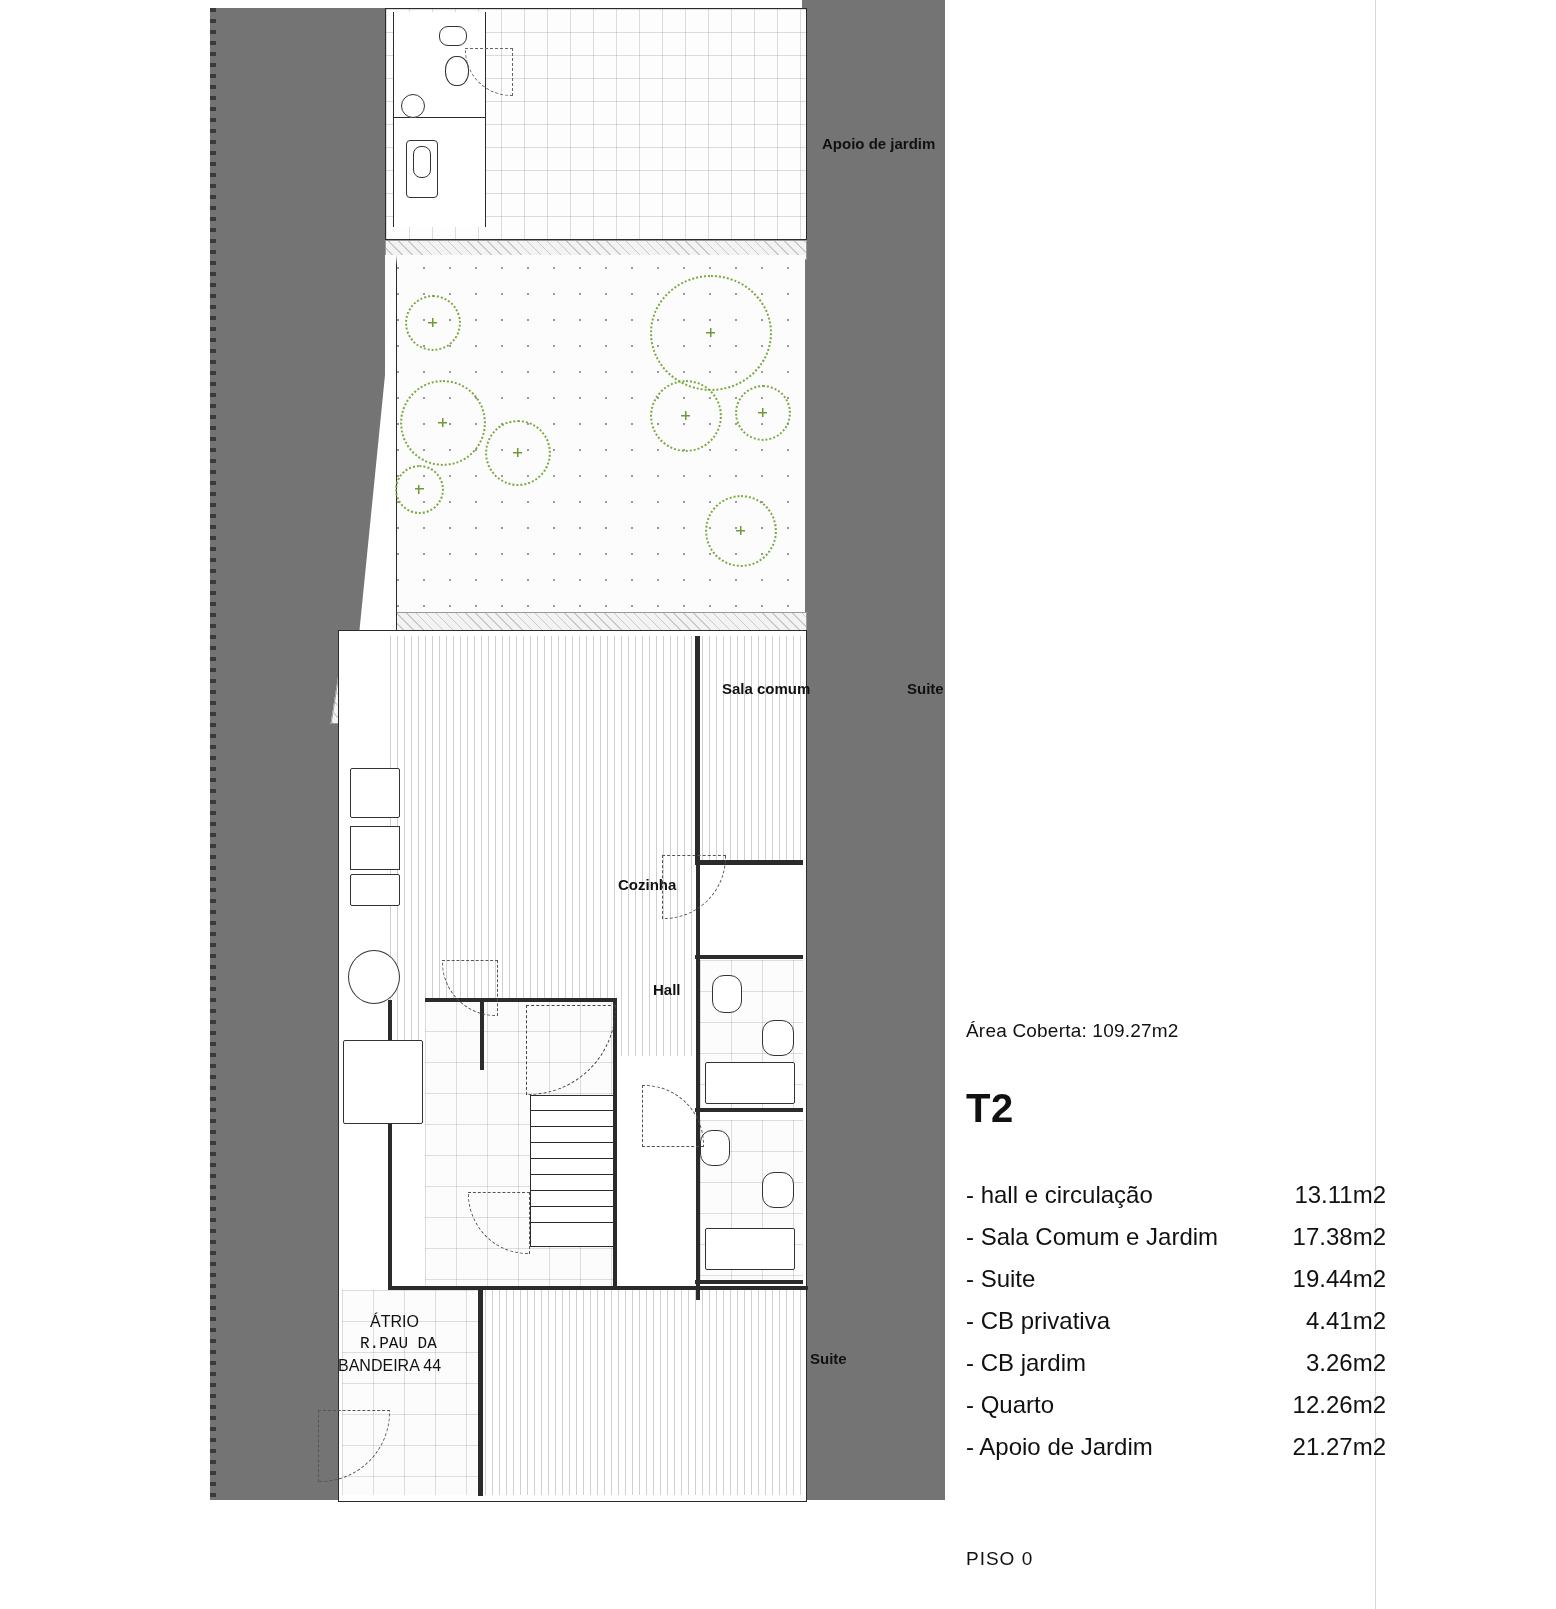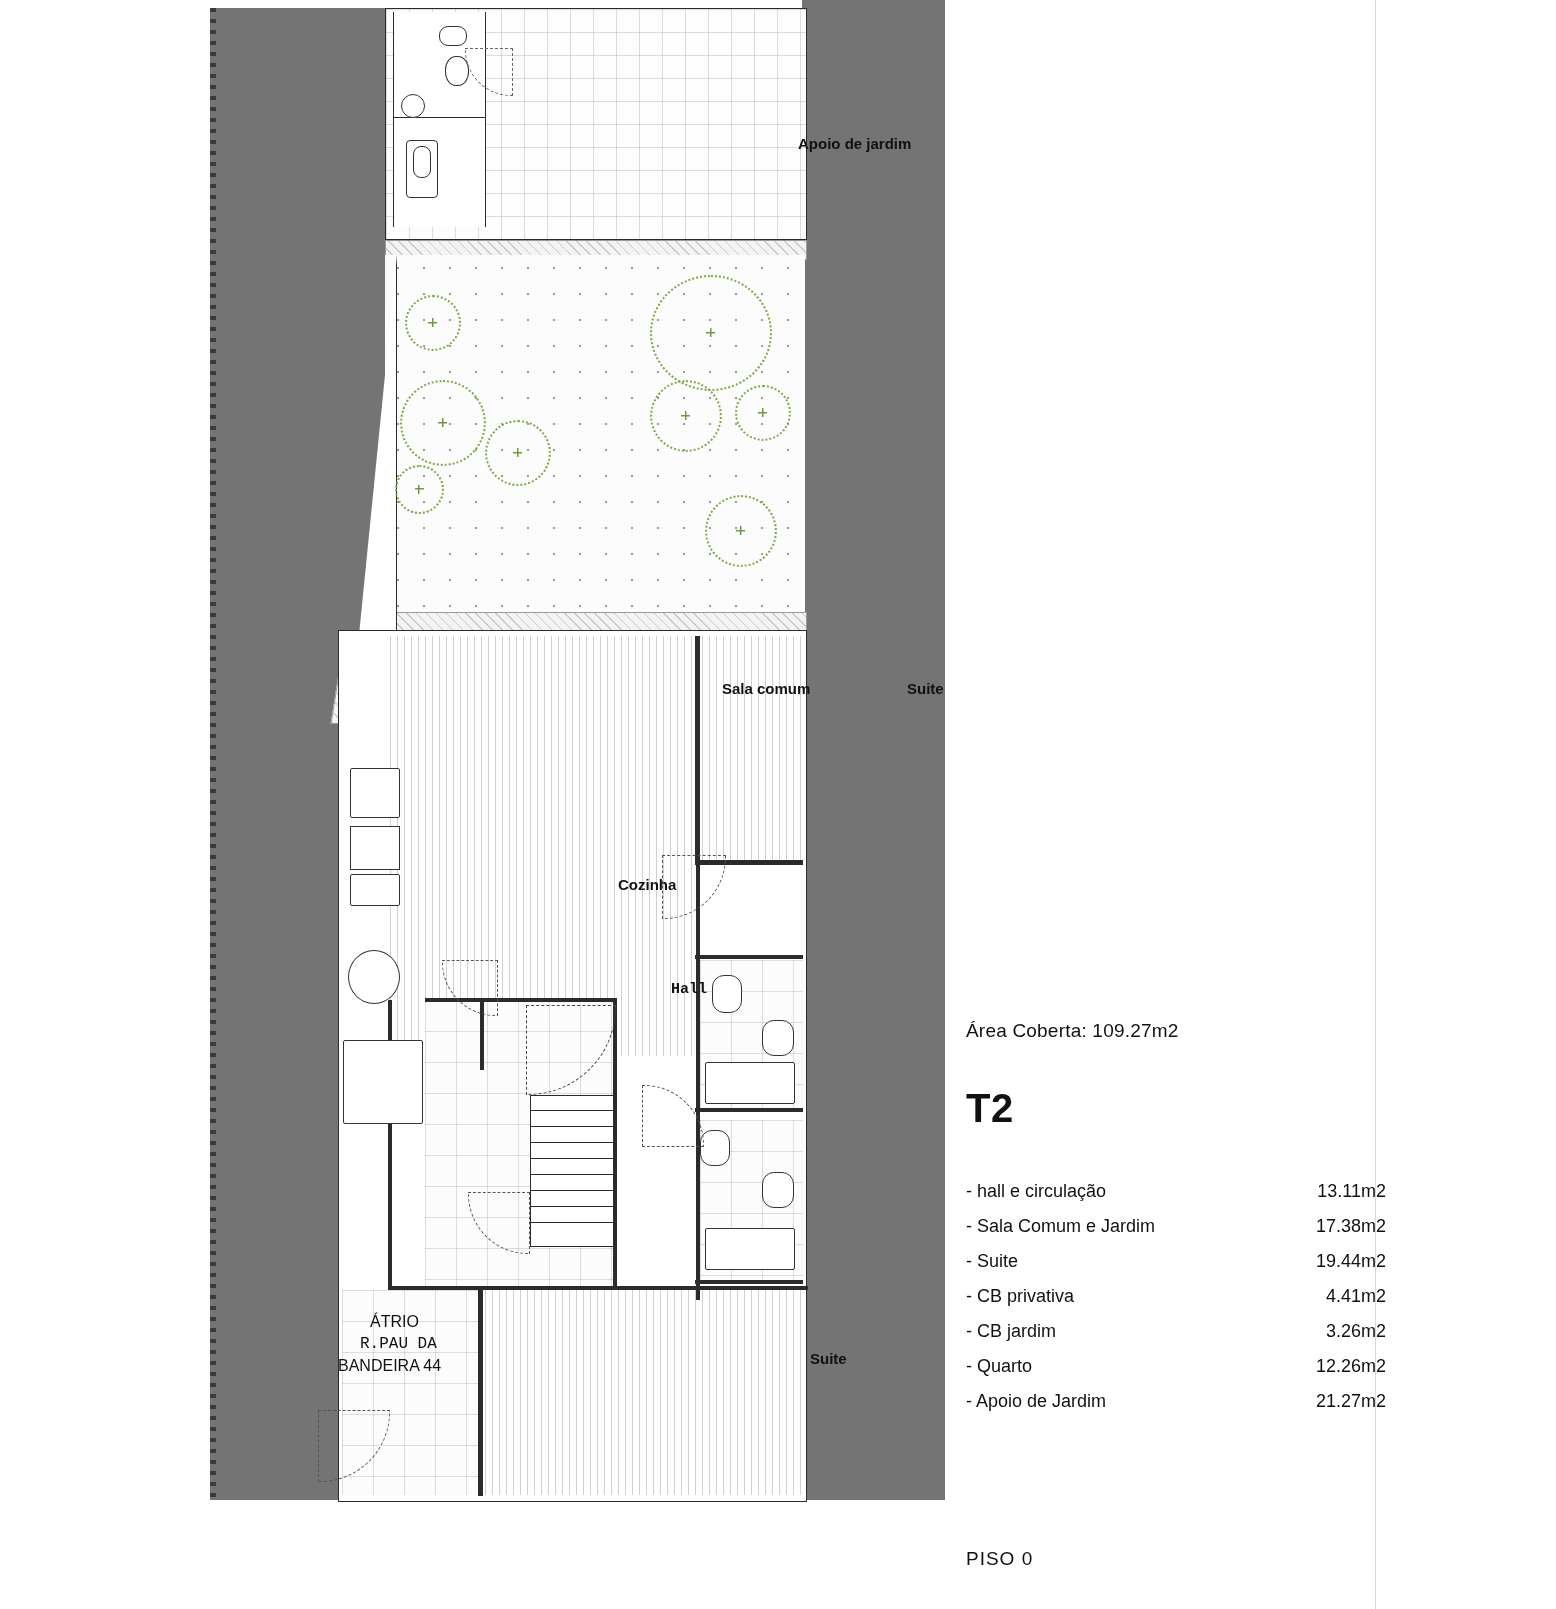--- a/index.html
+++ b/index.html
@@ -91,21 +91,21 @@
   
   .stair{position:absolute;background:#fff;border:1px solid #2b2b2b;}
   .stair .tread{position:absolute;left:0;right:0;height:1px;background:#2b2b2b;}
 
   
   .info{position:absolute;left:966px;top:1020px;width:420px;}
   .info .cover{font-size:19px;letter-spacing:.2px;}
   .info .t2{font-size:40px;margin:44px 0 36px;font-weight:700;letter-spacing:.5px;}
   .info .priv{font-size:19px;line-height:29px;}
   .info .priv .r{display:block;text-align:right;}
-  .breakdown{margin-top:50px;font-size:18px;}
+  .breakdown{margin-top:50px;font-size:24px;}
   .brow{display:flex;justify-content:space-between;align-items:flex-end;margin-bottom:14px;}
   .brow .name{white-space:nowrap;}
   .brow .val{white-space:nowrap;}
   .piso{position:absolute;left:966px;top:1548px;font-size:19px;letter-spacing:1px;}
 </style>
 </head>
 <body>
 
 <div class="page">
 
@@ -121,21 +121,21 @@
     <div class="wc-top">
       <div class="ln" style="left:0;top:0;width:1px;height:215px;"></div>
       <div class="ln" style="left:0;top:105px;width:92px;height:1px;"></div>
       <div class="fixture" style="left:46px;top:14px;width:26px;height:18px;border-radius:9px;"></div>
       <div class="fixture" style="left:52px;top:44px;width:22px;height:28px;border-radius:11px/14px;"></div>
       <div class="fixture" style="left:8px;top:82px;width:22px;height:22px;border-radius:50%;"></div>
       <div class="fixture" style="left:13px;top:128px;width:30px;height:56px;border-radius:4px;"></div>
       <div class="fixture" style="left:20px;top:134px;width:16px;height:30px;border-radius:8px;"></div>
     </div>
     <div class="door-arc" style="left:255px;top:48px;width:46px;height:46px;border-color:#666;border-style:dashed;border-width:1px;border-radius:0 0 0 46px;"></div>
-    <div class="lbl b" style="left:588px;top:135px;">Apoio de jardim</div>
+    <div class="lbl b" style="left:612px;top:135px;">Apoio de jardim</div>
 
     <div class="paving pav-top"></div>
     <div class="garden"></div>
     <div class="paving pav-bot"></div>
     <div class="paving pav-left"></div>
     <div class="wedge"></div>
 
     <div class="tree" style="left:195px;top:295px;width:52px;height:52px;"></div>
     <div class="tree" style="left:190px;top:380px;width:82px;height:82px;"></div>
     <div class="tree" style="left:275px;top:420px;width:62px;height:62px;"></div>
@@ -195,21 +195,21 @@
 
     <div class="door-arc" style="left:232px;top:960px;width:54px;height:54px;border-radius:0 0 0 54px;"></div>
     <div class="door-arc" style="left:258px;top:1192px;width:60px;height:60px;border-radius:0 0 0 60px;"></div>
     <div class="door-arc" style="left:432px;top:1085px;width:60px;height:60px;border-radius:0 60px 0 0;"></div>
     <div class="door-arc" style="left:452px;top:855px;width:62px;height:62px;border-radius:0 0 62px 0;"></div>
     <div class="door-arc" style="left:108px;top:1410px;width:70px;height:70px;border-radius:0 0 70px 0;"></div>
 
     <div class="lbl b" style="left:512px;top:680px;">Sala comum</div>
     <div class="lbl b" style="left:697px;top:680px;">Suite</div>
     <div class="lbl b" style="left:408px;top:876px;">Cozinha</div>
-    <div class="lbl b" style="left:461px;top:981px;font-family:Liberation Mono, monospace;">Hall</div>
+    <div class="lbl b" style="left:443px;top:981px;">Hall</div>
     <div class="lbl b" style="left:600px;top:1350px;">Suite</div>
 
     <div class="lbl" style="left:160px;top:1313px;font-size:16px;">ÁTRIO</div>
     <div class="lbl" style="left:150px;top:1335px;font-size:16px;font-family:Liberation Mono, monospace;">R.PAU DA</div>
     <div class="lbl" style="left:128px;top:1357px;font-size:16px;">BANDEIRA 44</div>
   </div>
 
   <div class="info">
     <div class="cover">Área Coberta: 109.27m2</div>
 

